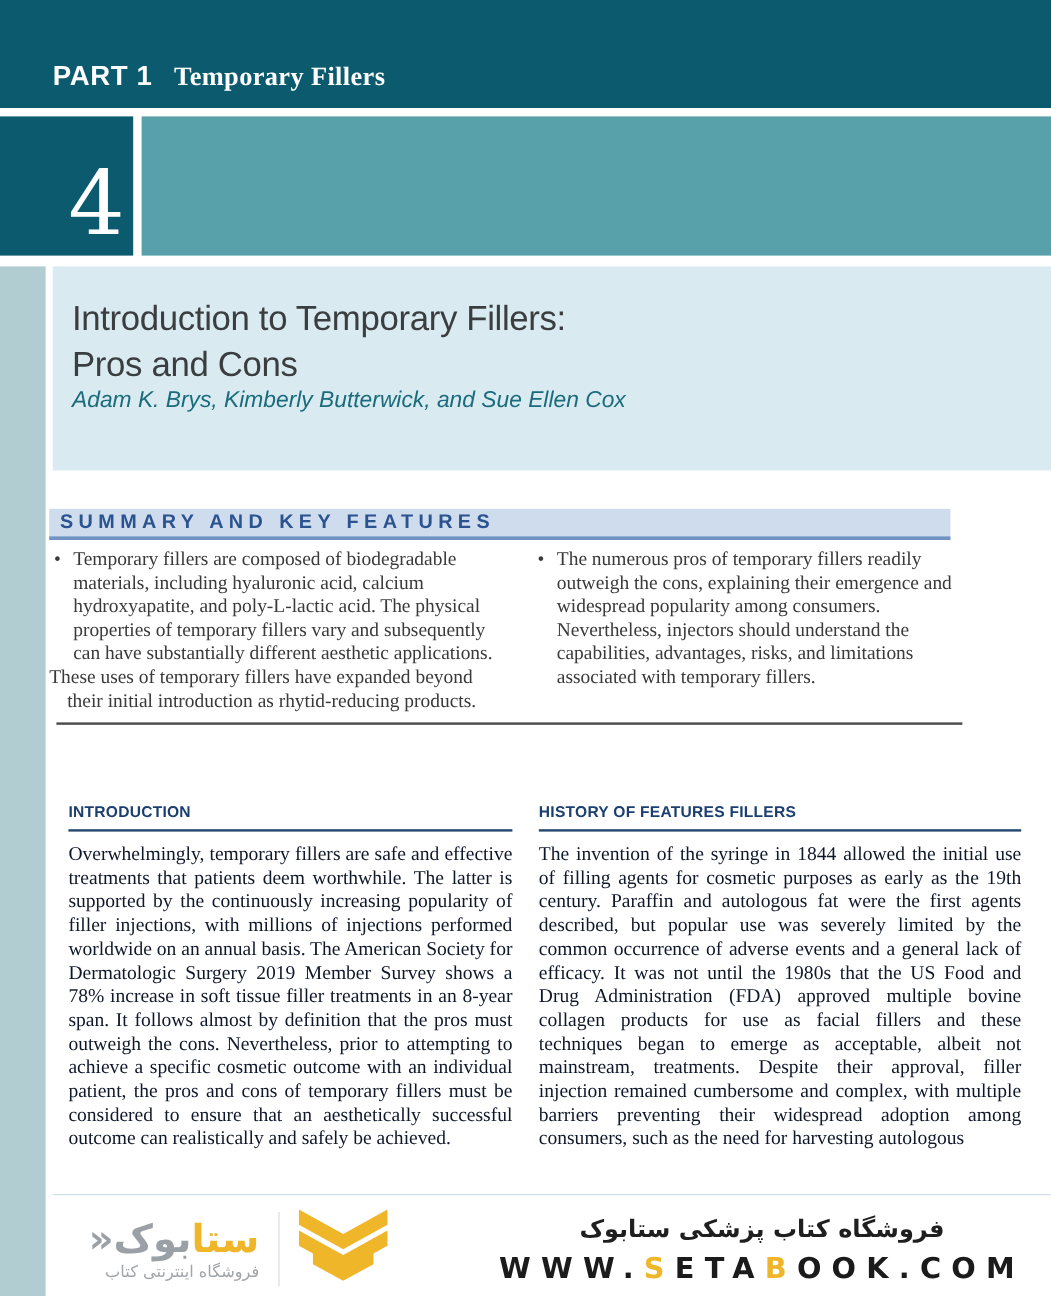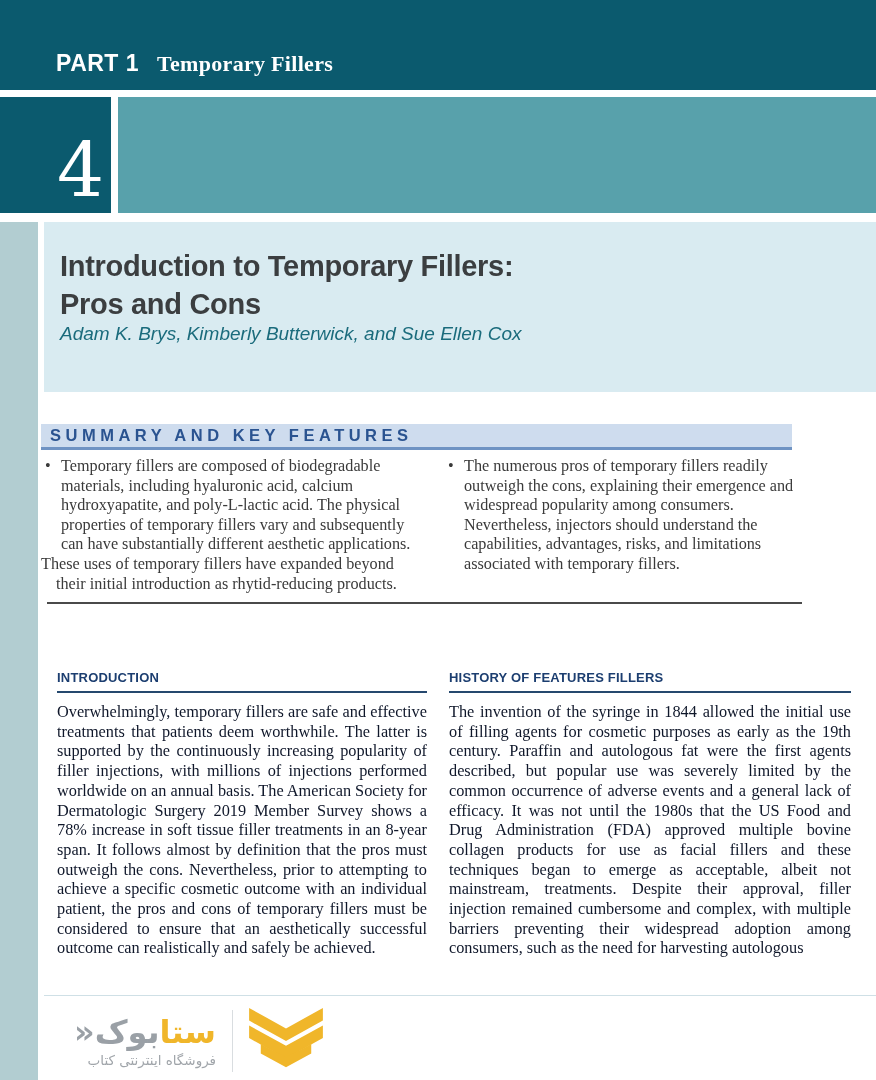--- a/index.html
+++ b/index.html
@@ -5,21 +5,21 @@
   html,body { margin:0; padding:0; background:#ffffff; }
   .page {
     position:relative; width:876px; height:1080px; background:#ffffff;
     overflow:hidden; font-family:"Liberation Serif", serif;
   }
 
   
   .part-band {
     position:absolute; left:0; top:0; width:876px; height:90px;
     background:#0b5a6e; display:flex; align-items:flex-end;
-    padding:0 0 13px 56px; box-sizing:border-box;
+    padding:0 0 13px 44px; box-sizing:border-box;
   }
   .part-label {
     font-family:"Liberation Sans", sans-serif; font-weight:bold;
     font-size:23px; color:#ffffff; letter-spacing:0.5px;
   }
   .part-title {
     font-family:"Liberation Serif", serif; font-weight:bold;
     font-size:22px; color:#ffffff; margin-left:18px; letter-spacing:0.3px;
   }
 
@@ -43,21 +43,21 @@
     position:absolute; left:0; top:222px; width:38px; height:858px;
     background:#b2cdd1;
   }
 
   
   .title-box {
     position:absolute; left:44px; top:222px; width:832px; height:170px;
     background:#d9ebf1; box-sizing:border-box; padding:25px 0 0 16px;
   }
   .chapter-title {
-    margin:0; font-family:"Liberation Sans", sans-serif; font-weight:700;
+    margin:0; font-family:"Liberation Sans", sans-serif; font-weight:400;
     font-size:29px; line-height:38px; color:#3b3e40; letter-spacing:-0.3px;
   }
   .authors {
     font-family:"Liberation Sans", sans-serif;
     font-style:italic; font-size:19px; color:#1a6b7c;
   }
 
   
   .summary { position:absolute; left:41px; top:424px; width:766px; }
   .summary-bar {
@@ -206,15 +206,21 @@
         </div>
         <div class="logo-tagline">فروشگاه اینترنتی کتاب</div>
       </div>
       <div class="logo-divider"></div>
       <svg class="logo-chevrons" width="78" height="66" viewBox="0 0 80 68" xmlns="http://www.w3.org/2000/svg">
         <polygon points="2,0 40,21 78,0 78,13 40,34 2,13" fill="#f0b62a"></polygon>
         <polygon points="2,18 40,39 78,18 78,31 40,52 2,31" fill="#f0b62a"></polygon>
         <polygon points="14,37 40,51 66,37 66,47 40,61 14,47" fill="#f0b62a"></polygon>
       </svg>
     </div>
+    <div class="footer-right">
+      <div class="store-title-fa">فروشگاه کتاب پزشکی ستابوک</div>
+      <div class="store-url">
+        <span>WWW.</span><span class="gold">S</span><span>ETA</span><span class="gold">B</span><span>OOK.COM</span>
+      </div>
+    </div>
   </div>
 
 </div>
 
 </body></html>

